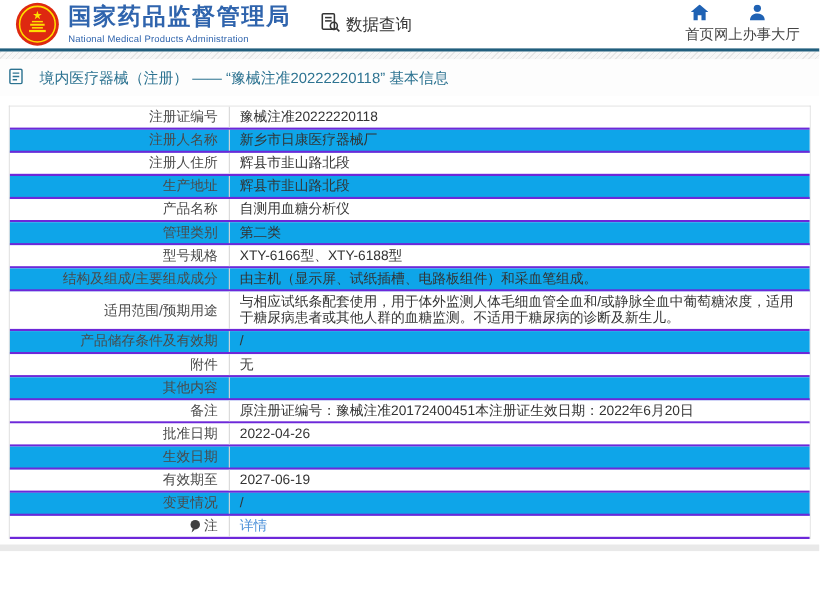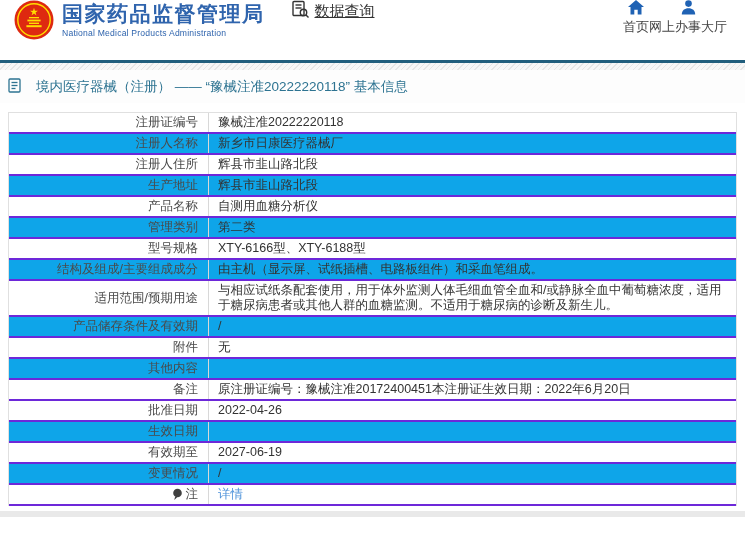--- a/index.html
+++ b/index.html
@@ -1,25 +1,25 @@
 <!DOCTYPE html>
 <html><head>
 <meta charset="utf-8">
 <style>
   * { margin:0; padding:0; box-sizing:border-box; }
   html,body { width:745px; height:536px; overflow:hidden; background:#fff;
     font-family:"Liberation Sans","DejaVu Sans",sans-serif; }
 
   
-  .site-header { height:60px; display:flex; align-items:flex-start; padding:0 18px 0 14px; background:#fff; }
+  .site-header { height:44px; display:flex; align-items:center; padding:0 18px 0 14px; background:#fff; }
   .logo-block { display:flex; align-items:center; gap:8px; cursor:pointer; }
   .emblem { width:40px; height:40px; flex:0 0 auto; }
   .logo-text .cn { font-size:21px; font-weight:bold; color:#2f64ad; letter-spacing:1.5px; line-height:24px; }
   .logo-text .en { font-size:8.6px; color:#2f64ad; margin-top:2px; letter-spacing:.2px; }
-  .section-tab { display:flex; align-items:center; gap:5px; margin-left:26px; font-size:15px; color:#333; cursor:pointer;text-decoration:underline; }
+  .section-tab { display:flex; align-items:center; gap:5px; margin-left:26px; font-size:15px; color:#333; cursor:pointer; }
   .top-nav { margin-left:auto; display:flex; }
   .nav-item { display:flex; flex-direction:column; align-items:center; gap:3px;
     font-size:13px; color:#444; text-decoration:none; cursor:pointer; }
   .nav-item svg { display:block; }
 
   
   .header-line { height:3px; background:#215e7d; }
   .texture-band { height:7px;
     background:repeating-linear-gradient(135deg,#e6e6e6 0 1px,#f7f7f7 1px 4px); }
 

